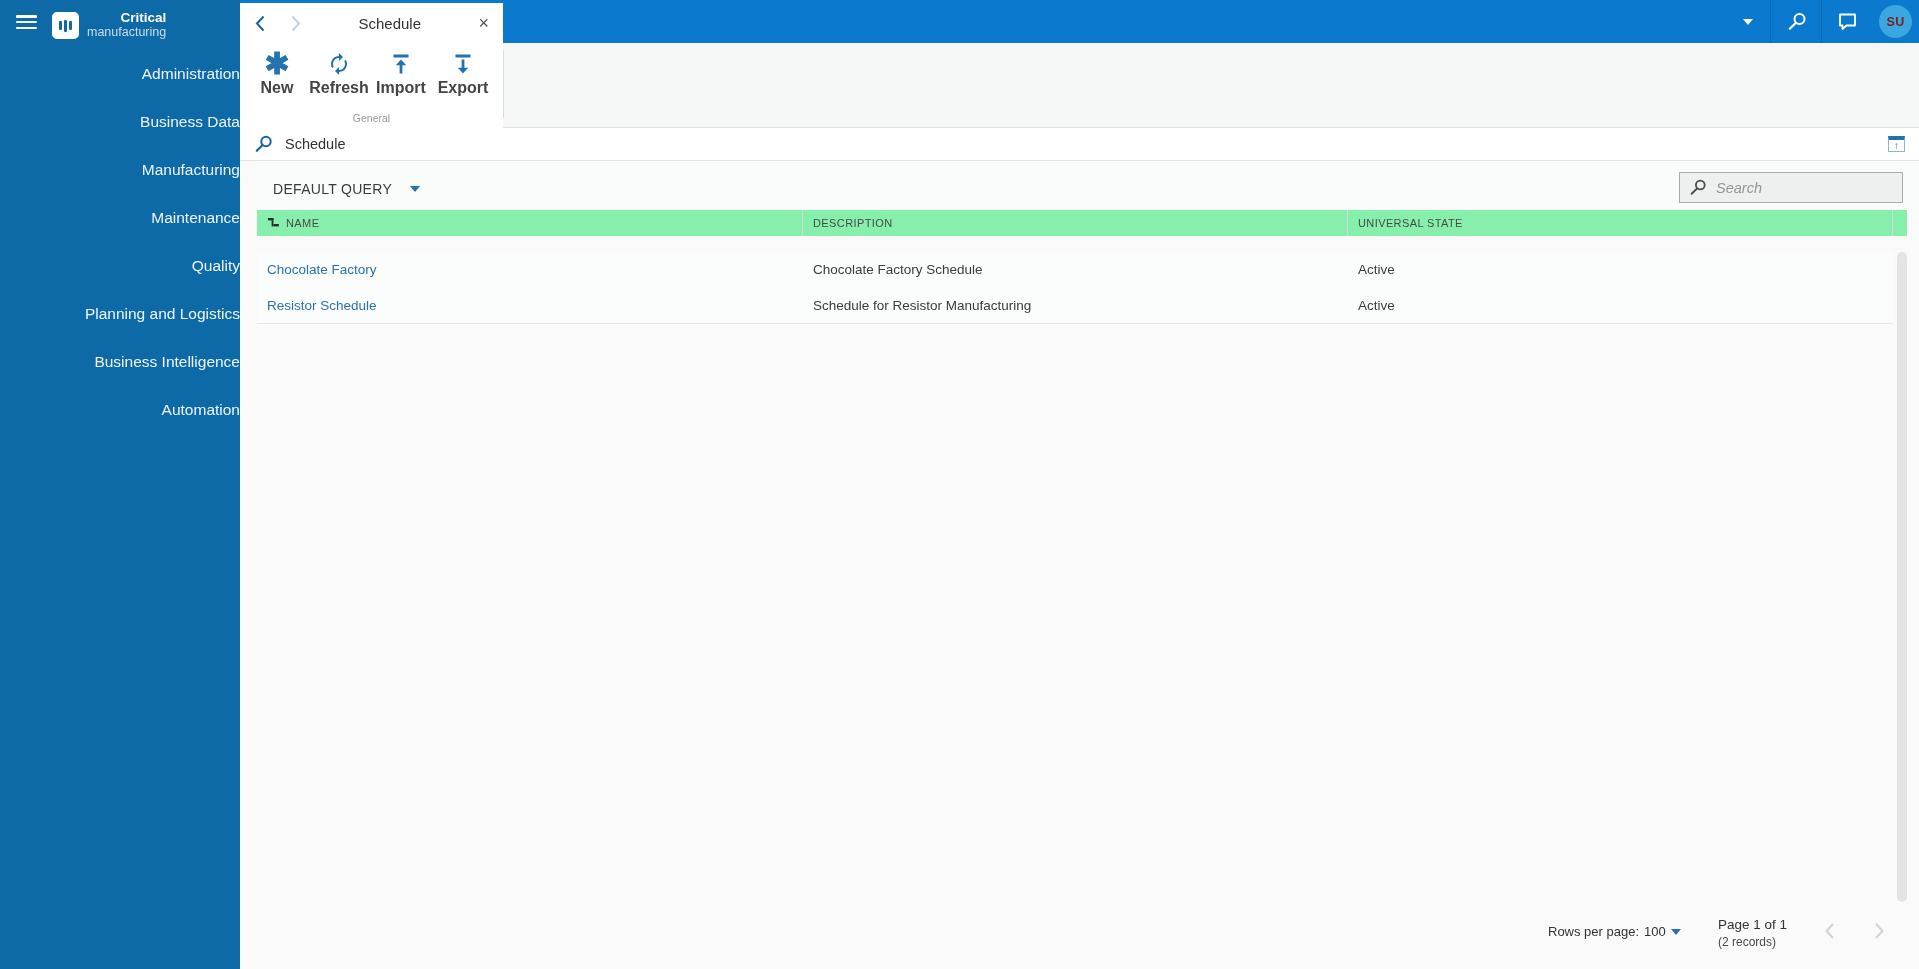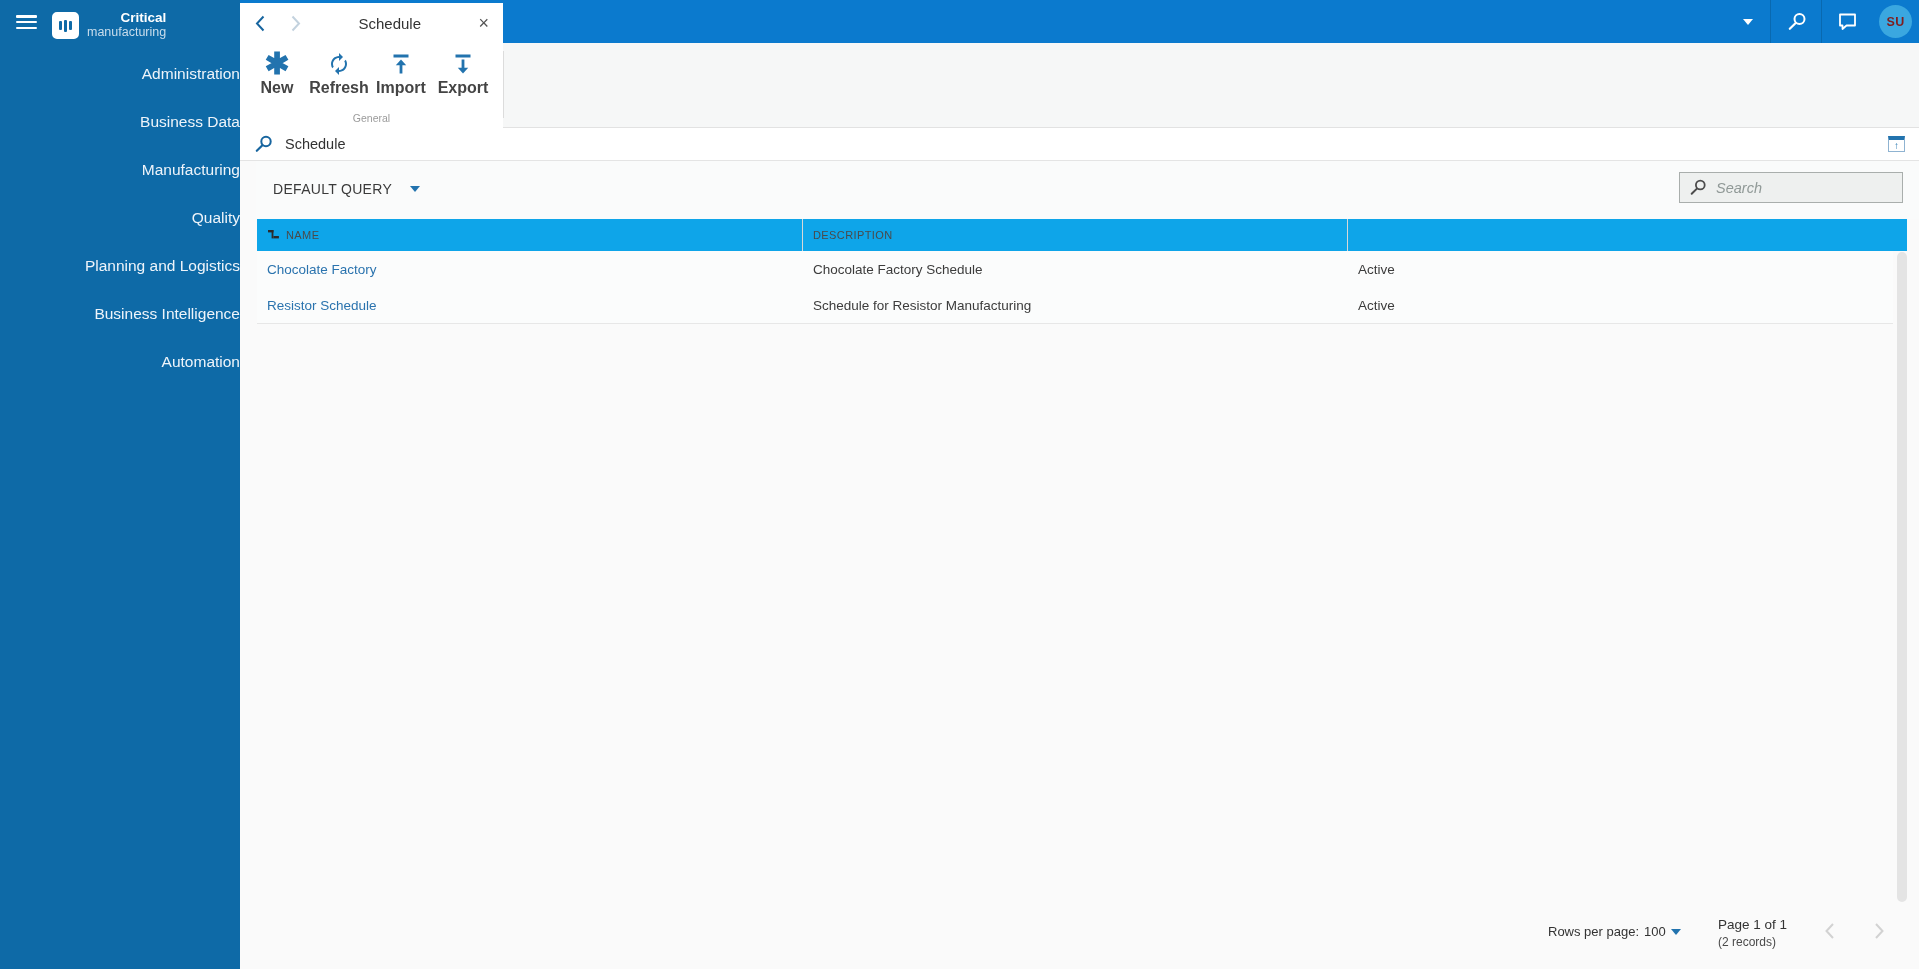--- a/index.html
+++ b/index.html
@@ -68,21 +68,21 @@
   .query-row { position:absolute; left:240px; top:161px; right:0; height:58px; background:#fafbfb;margin-left:16px; }
   .query-select { position:absolute; left:17px; top:20px; display:flex; align-items:center; cursor:pointer; }
   .query-label { font-size:14px; color:#3a3a3a; letter-spacing:.3px; }
   .query-caret { margin-left:18px; width:0; height:0; border-left:5.5px solid transparent; border-right:5.5px solid transparent; border-top:6.5px solid #2273ae; }
   .grid-search { position:absolute; right:16px; top:11px; width:224px; height:31px; background:#eef0ef; border:1px solid #a9aeac; display:flex; align-items:center; }
   .grid-search svg { margin-left:10px; flex:none; }
   .grid-search input { border:none; background:transparent; outline:none; flex:1; min-width:0; font-size:14.5px; color:#333; padding-left:9px; font-family:"Liberation Sans", sans-serif; }
   .grid-search input::placeholder { font-style:italic; color:#909997; opacity:1; }
 
   
-  .grid-header { position:absolute; left:257px; top:219px; width:1650px; height:32px; background:#0ea5e9; display:flex; }
+  .grid-header { position:absolute; left:257px; top:210px; width:1650px; height:26px; background:#86efac; display:flex; }
   .gh-cell { border-right:1px solid #d8d8d8; display:flex; align-items:center; padding-left:10px; font-size:11px; color:#4a4a4a; letter-spacing:.4px; cursor:pointer; }
   .gh-cell.c1 { width:546px; } .gh-cell.c2 { width:545px; } .gh-cell.c3 { width:545px; }
   .gh-gutter { width:14px; border-right:none; }
   .sort-icon { margin-right:6px; flex:none; }
   .grid-row { position:absolute; left:257px; width:1636px; height:37px; background:#fbfcfc; border-bottom:1px solid #e7e7e7; display:flex; }
   .grid-row.r1 { top:251px; } .grid-row.r2 { top:287px; }
   .gr-cell { display:flex; align-items:center; padding-left:10px; font-size:13.5px; color:#3c3c3c; }
   .gr-cell.c1 { width:546px; } .gr-cell.c2 { width:545px; } .gr-cell.c3 { width:545px; }
   .gr-link { color:#2a73ae; cursor:pointer; }
   .v-scrollbar { position:absolute; left:1897px; top:252px; width:10px; height:650px; background:#e4e4e4; border-radius:5px; cursor:pointer; }
@@ -115,20 +115,21 @@
       </div>
   </div>
   <div class="brand">
     <div class="brand-top">Critical</div>
     <div class="brand-bottom">manufacturing</div>
   </div>
   <div class="nav">
     <div class="nav-item">Administration</div>
     <div class="nav-item">Business Data</div>
     <div class="nav-item">Manufacturing</div>
+    <div class="nav-item">Maintenance</div>
     <div class="nav-item">Quality</div>
     <div class="nav-item">Planning and Logistics</div>
     <div class="nav-item">Business Intelligence</div>
     <div class="nav-item">Automation</div>
   </div>
 </div>
 
 <div class="topbar">
   <div class="tb-caret"></div>
   <div class="tb-sep s1"></div>
@@ -238,20 +239,23 @@
         <rect x="1" y="2" width="5.5" height="2.4" fill="#2b2b2b"></rect>
         <rect x="4.6" y="2" width="1.8" height="8.4" fill="#2b2b2b"></rect>
         <rect x="6.4" y="8" width="5.5" height="2.4" fill="#2b2b2b"></rect>
       </svg>
     </span>
     <span>NAME</span>
   </div>
   <div class="gh-cell c2">
     <span>DESCRIPTION</span>
   </div>
+  <div class="gh-cell c3">
+    <span>UNIVERSAL STATE</span>
+  </div>
   <div class="gh-cell gh-gutter"></div>
 </div>
 
 <div class="grid-row r1">
   <div class="gr-cell c1">
       <span class="gr-link">Chocolate Factory</span>
     </div>
   <div class="gr-cell c2">
       <span>Chocolate Factory Schedule</span>
     </div>

